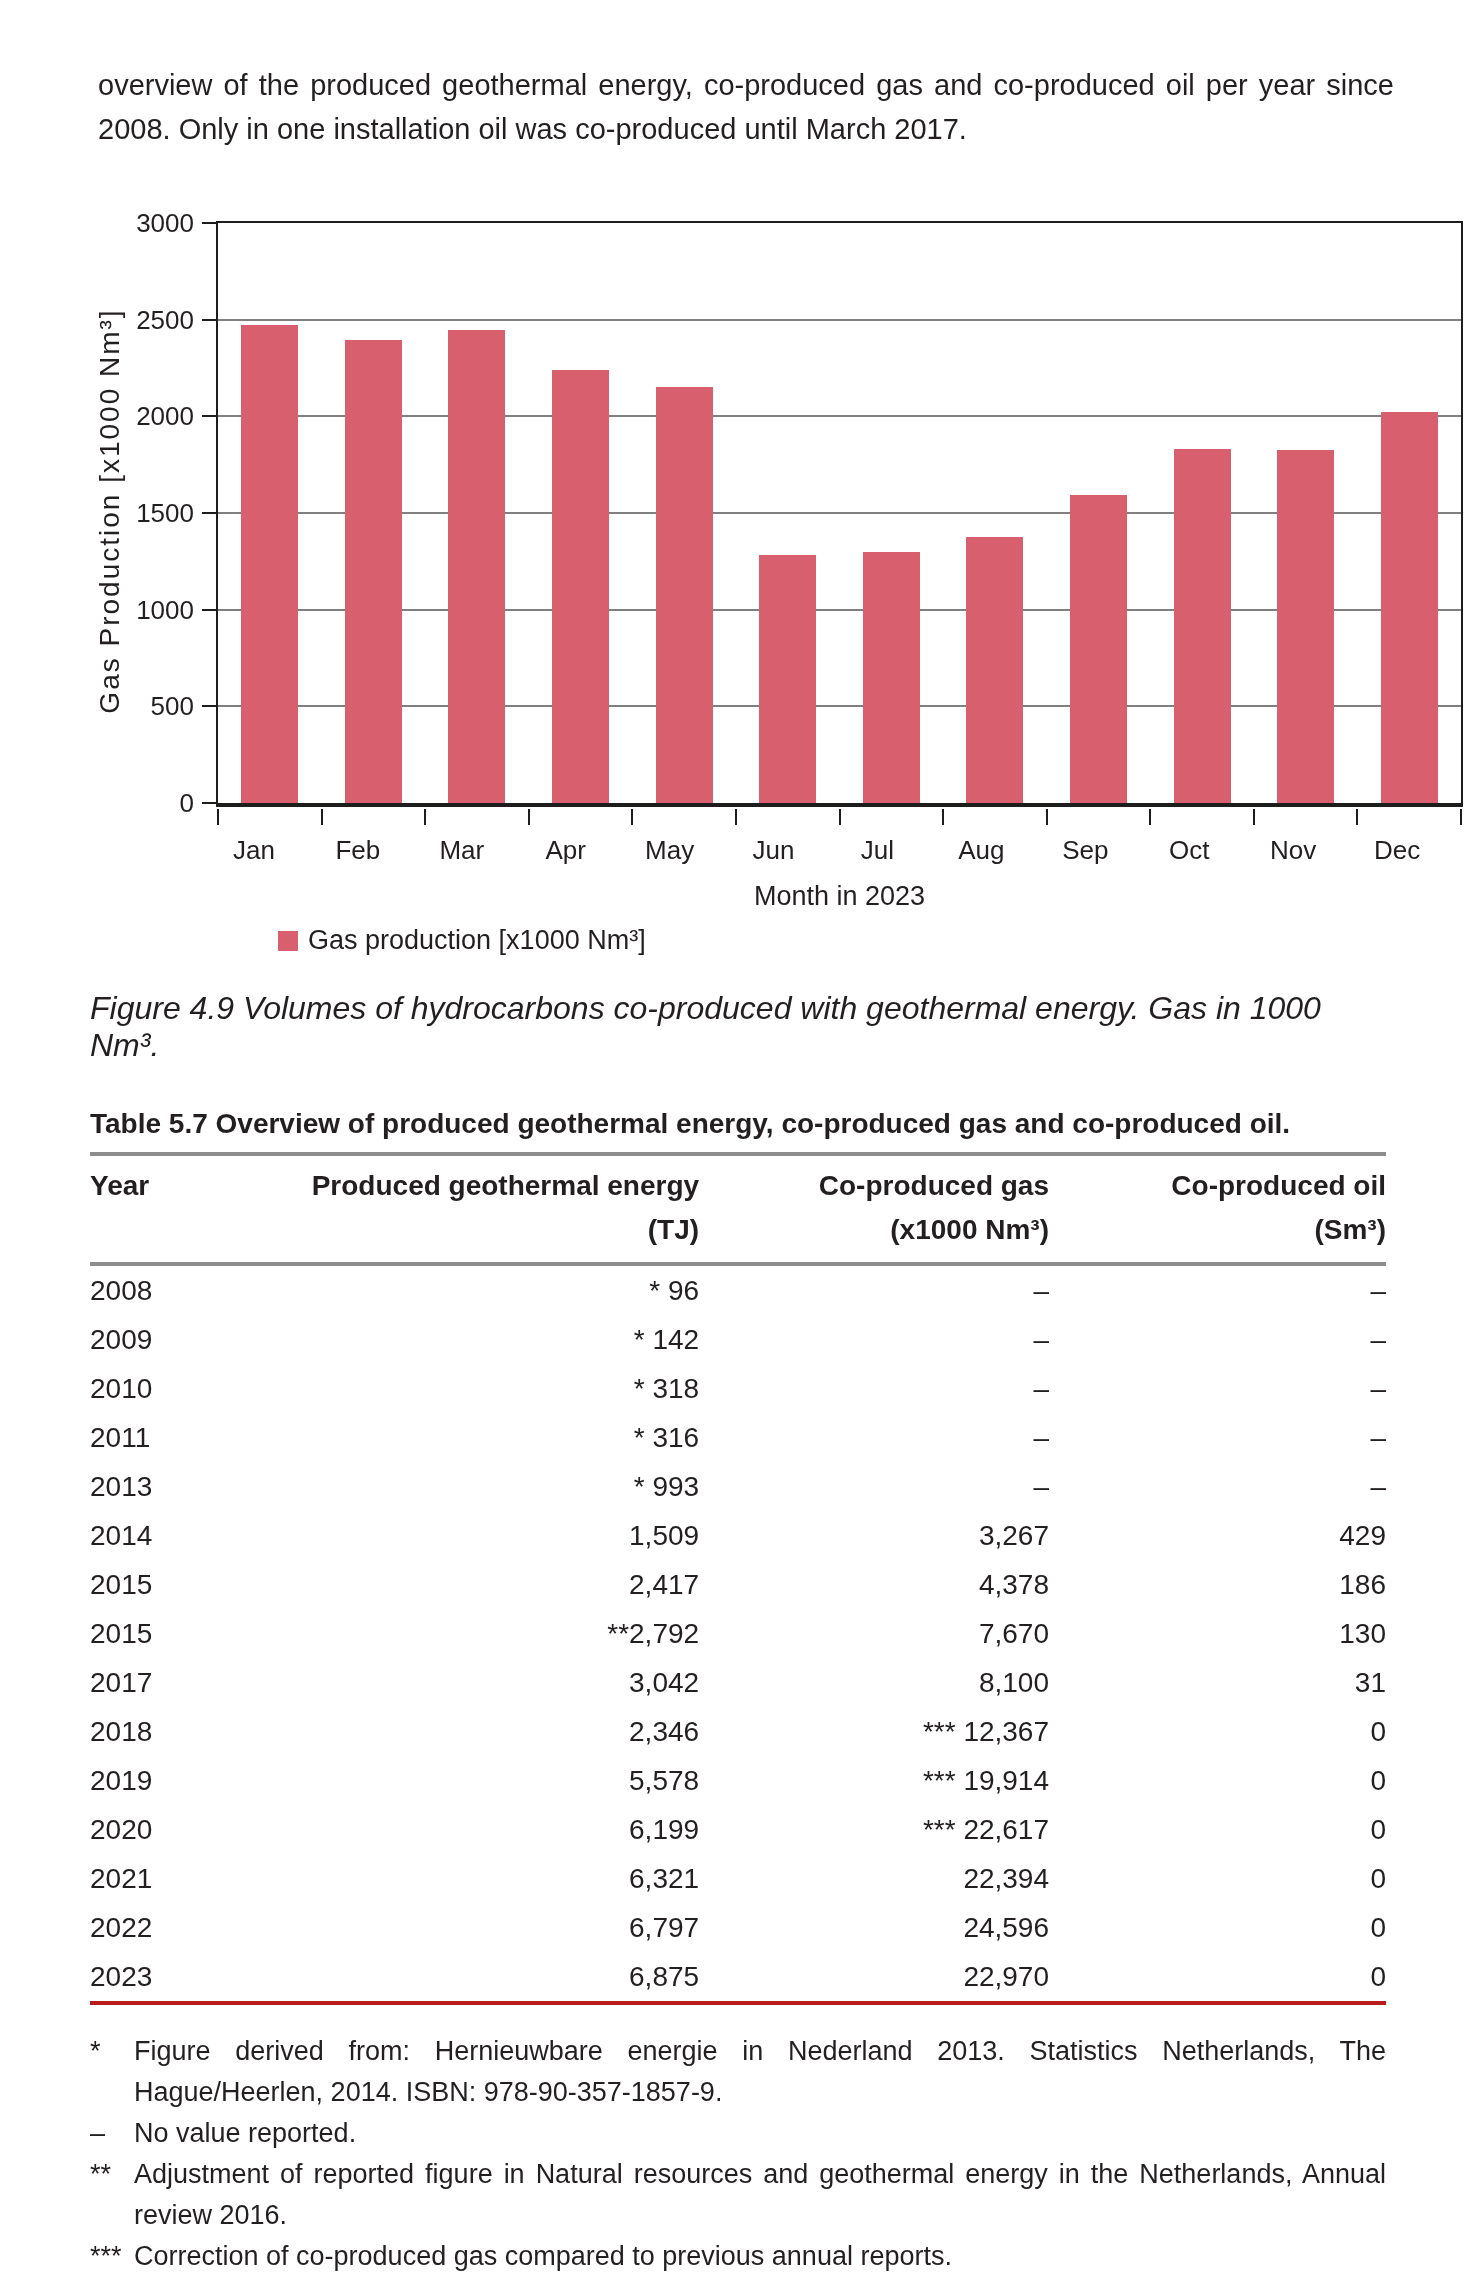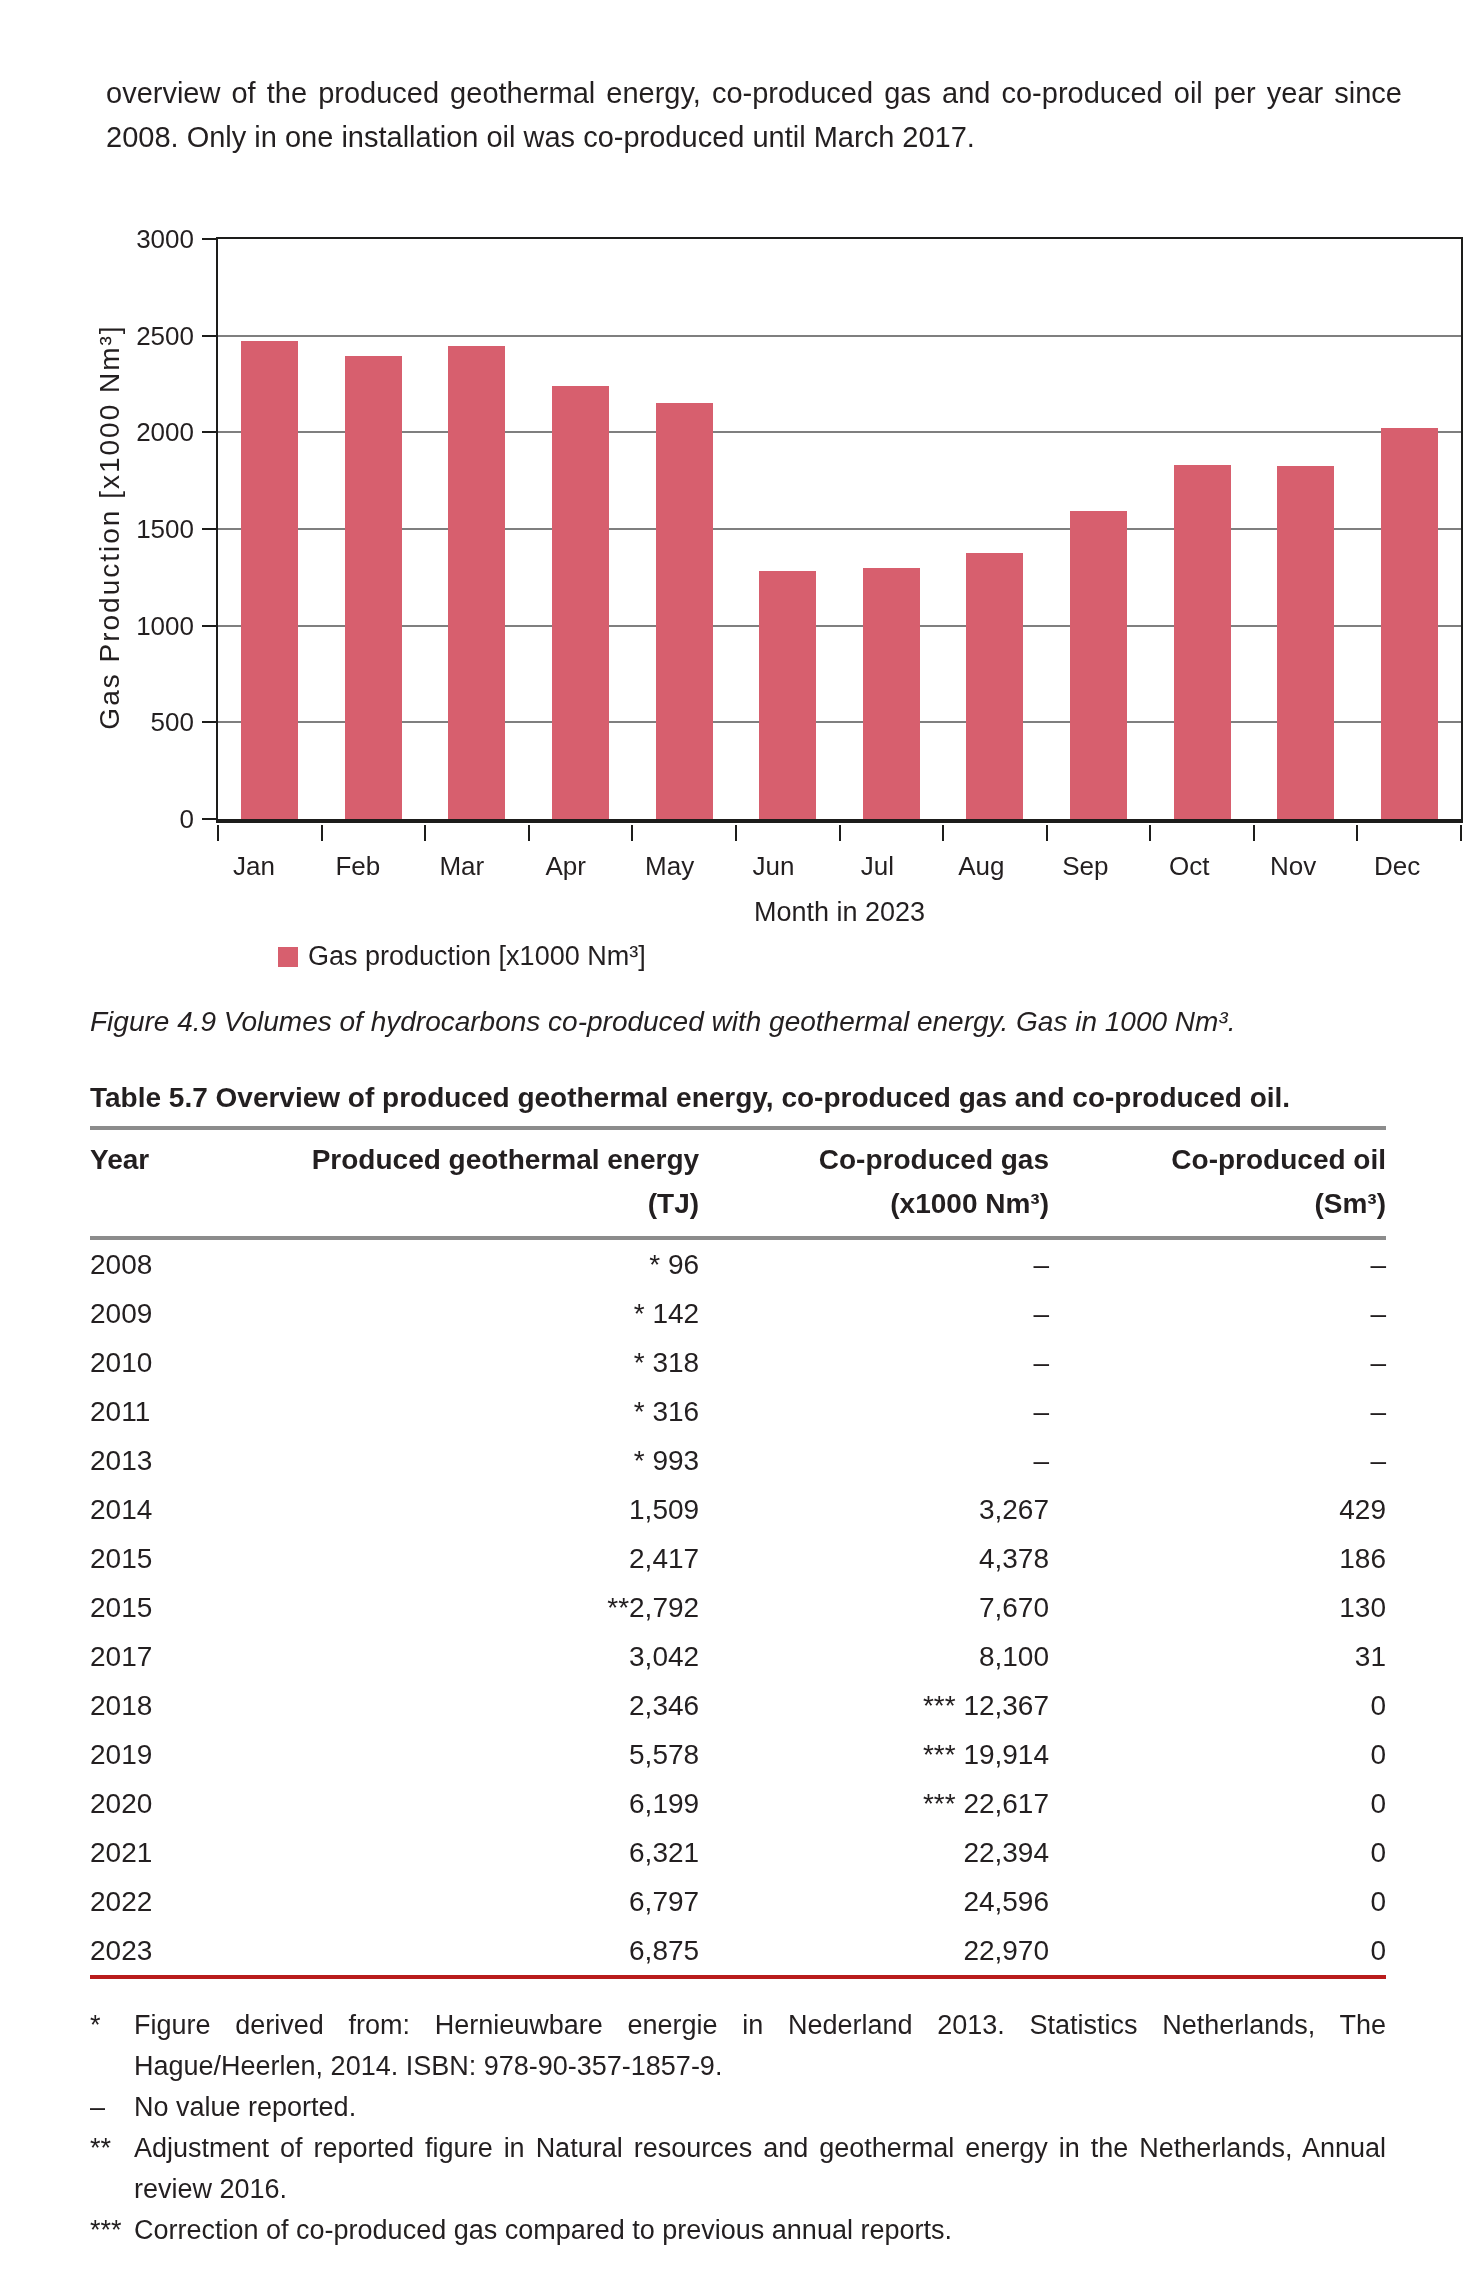--- a/index.html
+++ b/index.html
@@ -6,21 +6,21 @@
   body {
     width:1476px; height:2292px;
     background:#ffffff;
     color:#231f20;
     font-family:"Liberation Sans", sans-serif;
     overflow:hidden;
   }
   .page { padding:55px 90px 0 90px; box-sizing:border-box; }
 
   
-  .intro { font-size:29px; line-height:44px; margin:16px; text-align:justify; width:1296px; }
+  .intro { font-size:29px; line-height:44px; margin:8px; text-align:justify; width:1296px; }
 
   
   .chart { position:relative; width:1376px; height:805px; margin-top:4px; }
   .plot {
     position:absolute; left:126px; top:62px; width:1243px; height:580px;
     border:2px solid #1d1d1b; border-bottom-width:4px; background:#fff;
   }
   .gridline { position:absolute; left:0; right:0; height:2px; background:#7f7f7f; z-index:1; }
   .bar { position:absolute; bottom:0; z-index:2; }
   .y-tick { position:absolute; left:-16px; width:14px; height:2px; background:#1d1d1b; }
@@ -29,21 +29,21 @@
   .x-labels { position:absolute; left:112px; top:676px; width:1247px; display:flex; }
   .x-label { flex:1; text-align:center; font-size:26px; }
   .x-axis-title { position:absolute; left:126px; top:722px; width:1247px; text-align:center; font-size:27px; }
   .legend { position:absolute; left:188px; top:766px; display:flex; align-items:center; gap:10px; font-size:27px; }
   .swatch { width:20px; height:20px; display:inline-block; }
   .y-axis-title { position:absolute; left:-10px; top:62px; height:580px; width:60px;
     display:flex; align-items:center; justify-content:center; }
   .y-axis-title span { transform:rotate(-90deg); white-space:nowrap; font-size:28px; letter-spacing:2px; }
 
   
-  .caption { font-style:italic; font-size:28px; margin:26px 0 0 0; width:1296px; }
+  .caption { font-style:italic; font-size:32px; margin:26px 0 0 0; width:1296px; }
 
   
   .table-title { font-size:28px; font-weight:bold; margin:44px 0 0 0; padding-bottom:12px;
     border-bottom:4px solid #8c8c8c; width:1296px; }
   table { width:1296px; border-collapse:collapse; table-layout:fixed; }
   thead th { border-bottom:4px solid #8c8c8c; font-weight:bold; font-size:28px;
     text-align:right; vertical-align:top; padding:14px 0 16px 0; }
   thead th.col-year { text-align:left; }
   .th-unit { margin-top:12px; min-height:30px; font-weight:bold; }
   tbody td { font-size:28px; height:49px; padding:0; text-align:right; vertical-align:middle; }

